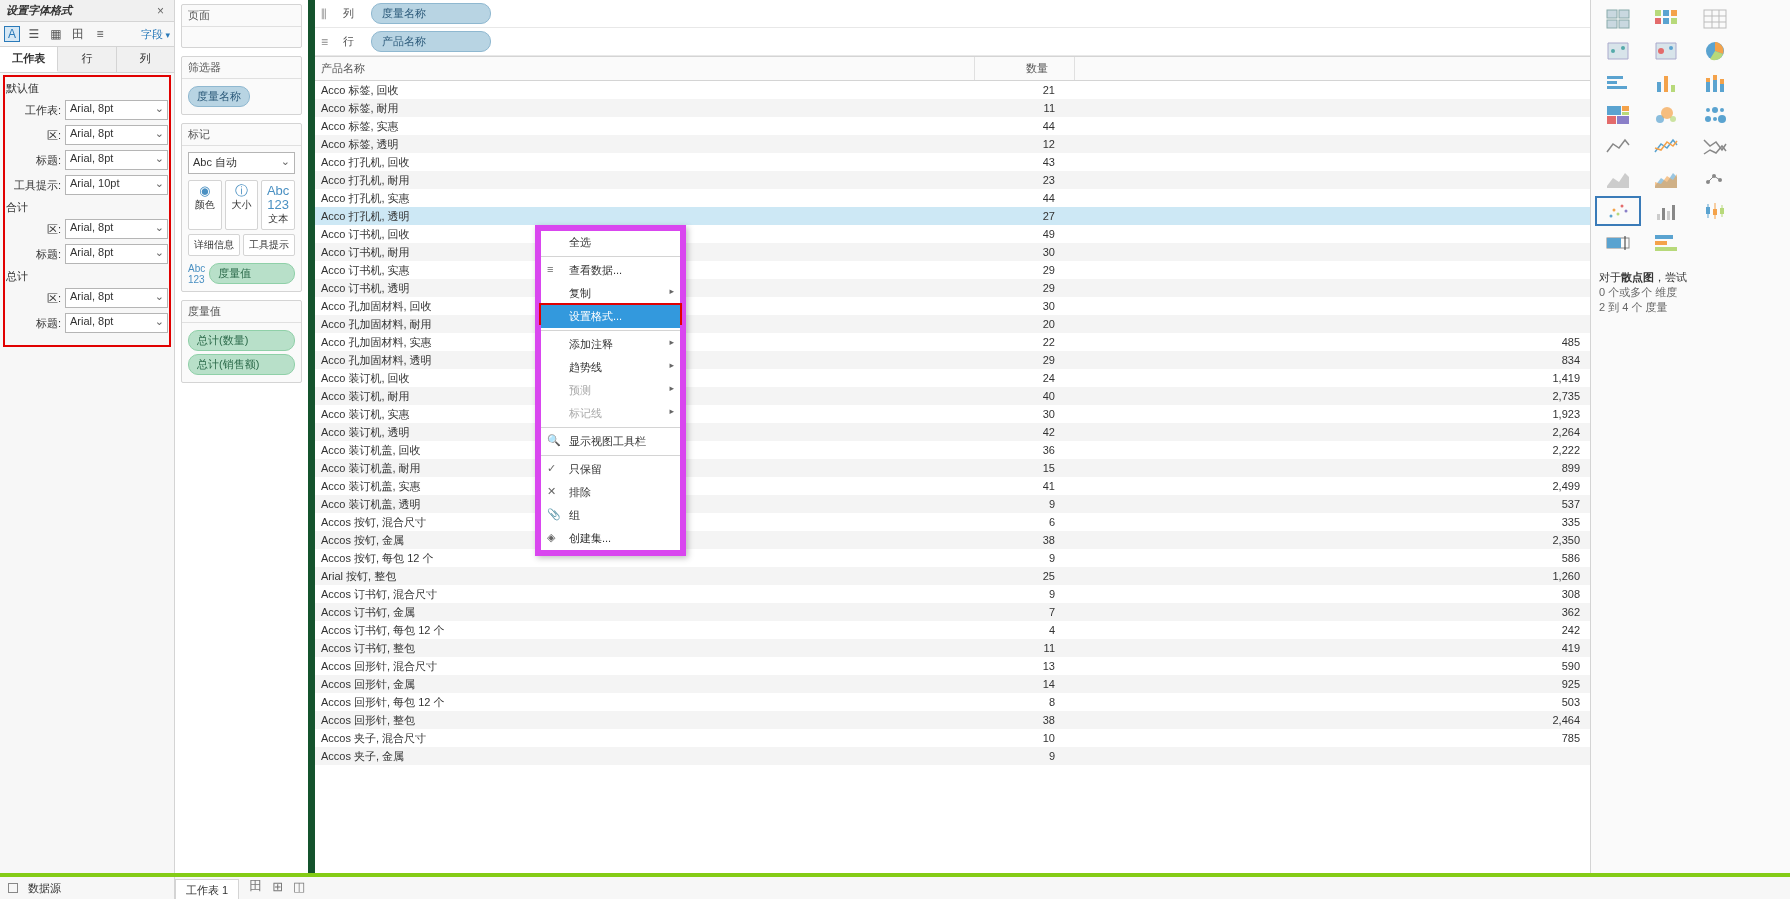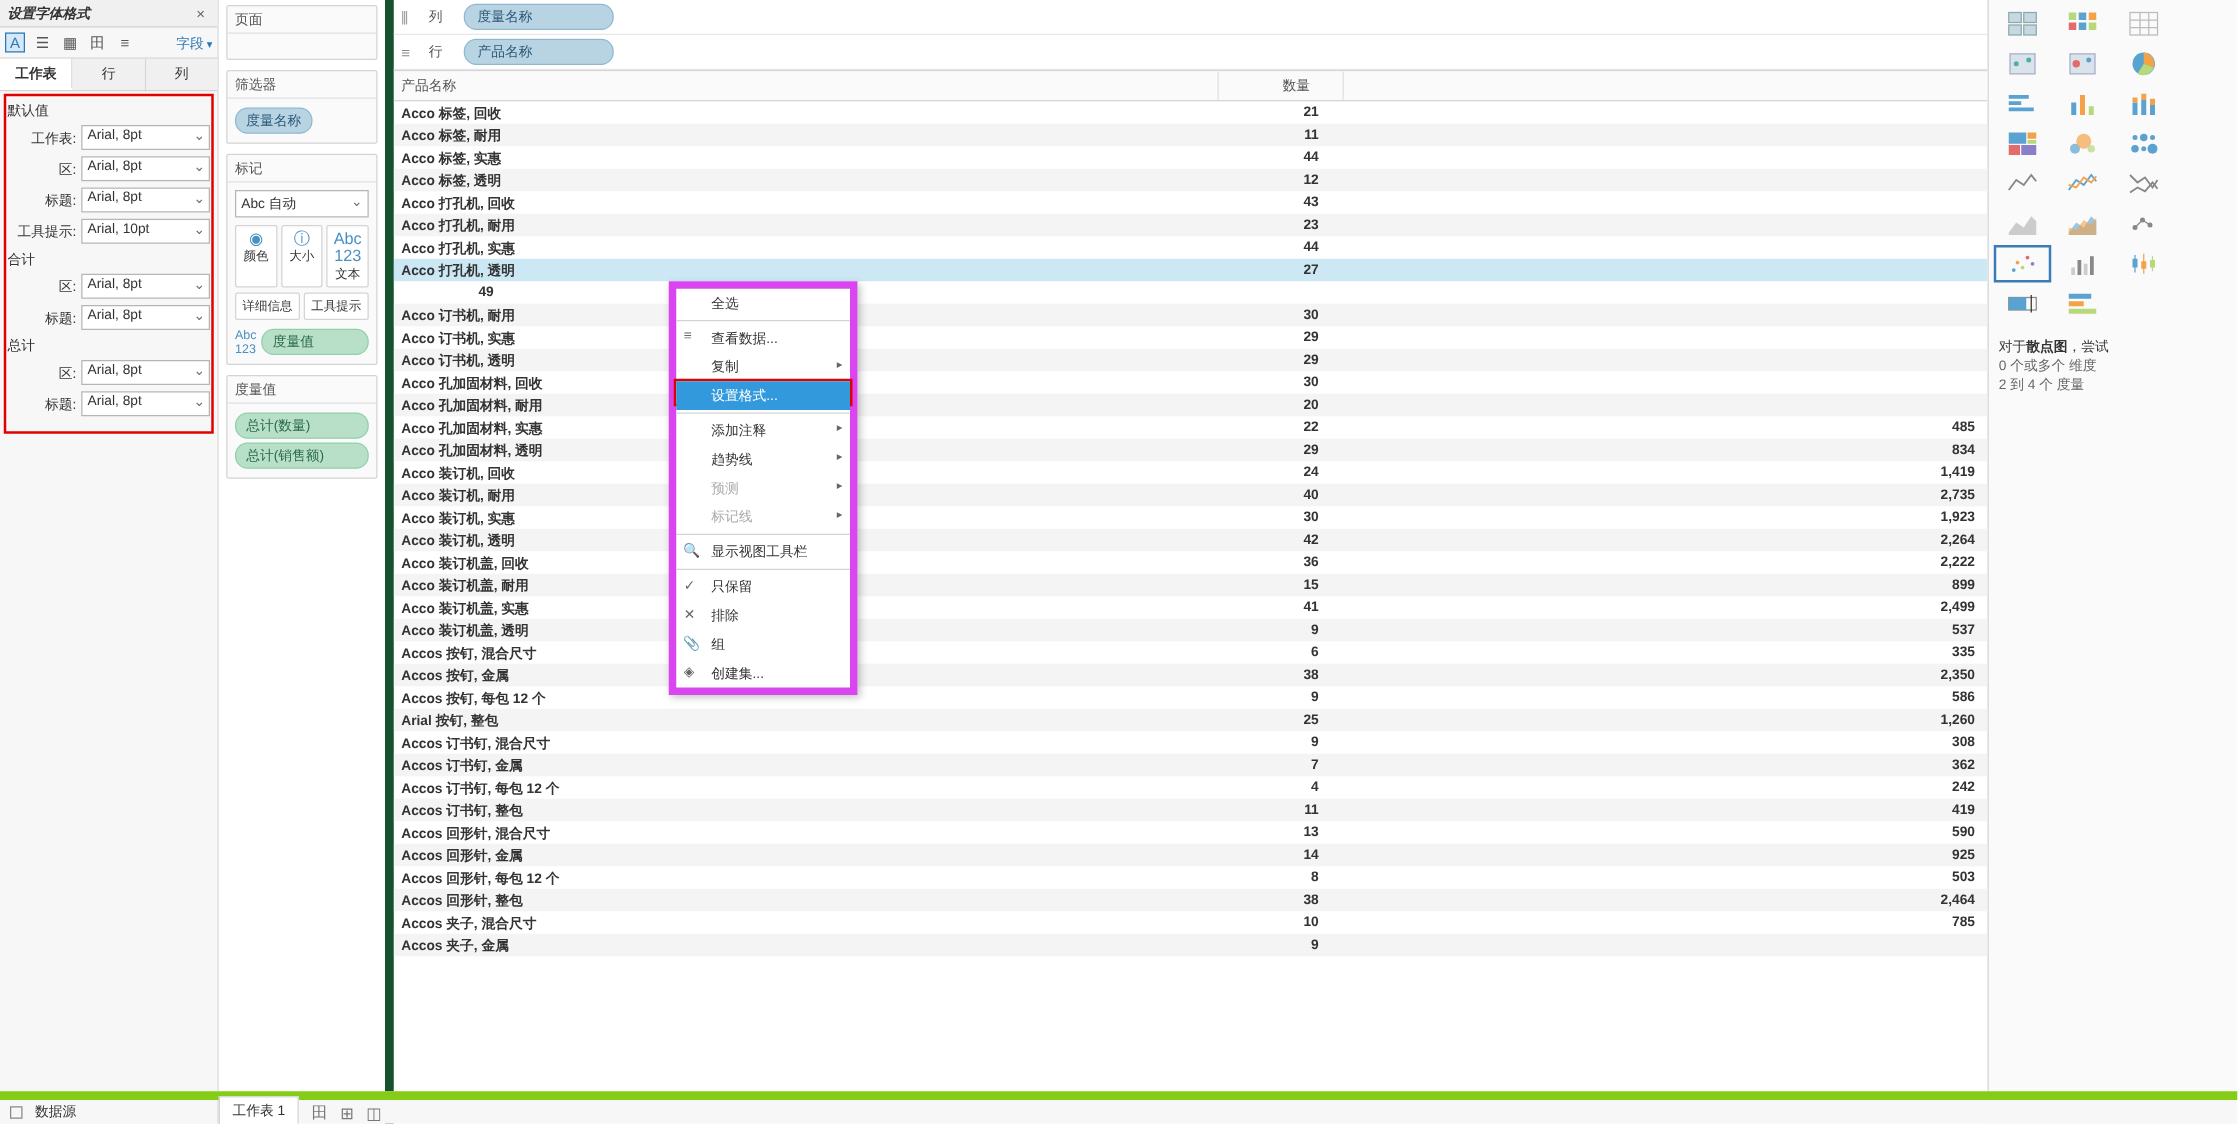--- a/index.html
+++ b/index.html
@@ -53,21 +53,21 @@
 .cr-row { display:flex; align-items:center; padding:3px 6px; gap:8px; border-bottom:1px solid #e8e8e8; }
 .cr-icon { color:#888; font-size:12px; width:14px; }
 .cr-label { color:#555; font-size:11px; width:20px; }
 .cr-pill { border-radius:10px; padding:2px 10px; font-size:11px; background:#b8d4e3; color:#2c5a7a; border:1px solid #8fb8d0; min-width:120px; }
 .table-area { flex:1; overflow:auto; position:relative; }
 .thead { display:flex; border-bottom:1px solid #d4d4d4; background:#fafafa; position:sticky; top:0; }
 .th { padding:4px 6px; font-size:11px; color:#555; }
 .th-name { flex:0 0 660px; border-right:1px solid #e0e0e0; }
 .th-qty { flex:0 0 100px; text-align:right; padding-right:26px; border-right:1px solid #e0e0e0; }
 .th-bar { flex:1; }
-.trow { display:flex; align-items:center; height:18px; font-size:11px;font-weight:bold; }
+.trow { display:flex; align-items:center; height:18px; font-size:11px; }
 .trow:nth-child(even) { background:#f4f4f4; }
 .trow.highlighted { background:#cde8f5 !important; }
 .td-name { flex:0 0 660px; padding-left:6px; color:#333; white-space:nowrap; overflow:hidden; text-overflow:ellipsis; }
 .td-qty { flex:0 0 100px; text-align:right; padding-right:20px; font-family:Arial; }
 .td-bar { flex:1; text-align:right; padding-right:10px; font-family:Arial; color:#333; }
 
 
 .ctx-menu { position:absolute; left:535px; top:225px; width:151px; background:#fff; border:6px solid #d946ef; box-shadow:2px 2px 6px rgba(0,0,0,0.25); z-index:100; }
 .ctx-item { padding:4px 8px 4px 28px; font-size:11px; cursor:pointer; position:relative; }
 .ctx-item.highlighted { background:#3399dd; color:#fff; }
@@ -81,21 +81,21 @@
 .showme-panel { width: 200px; border-left:1px solid #d4d4d4; background:#fafafa; padding:4px; }
 .sm-grid { display:grid; grid-template-columns:repeat(4,1fr); gap:2px; }
 .sm-cell { height:30px; border:1px solid transparent; display:flex; align-items:center; justify-content:center; cursor:pointer; }
 .sm-cell.selected { border:2px solid #3a7bb8; }
 .sm-svg { width:26px; height:22px; }
 .sm-hint { margin-top:8px; padding:4px; font-size:11px; text-align:left; }
 .sm-hint b { color:#333; }
 .sm-hint-line { color:#666; }
 
 
-.bottom-bar { position:absolute; left:0; right:0; bottom:0; height:26px; border-top:7px solid #84cc16; background:#f7f7f7; display:flex; align-items:flex-end; }
+.bottom-bar { position:absolute; left:0; right:0; bottom:0; height:26px; border-top:4px solid #84cc16; background:#f7f7f7; display:flex; align-items:flex-start; }
 .bb-left { width:175px; border-right:1px solid #d4d4d4; display:flex; align-items:center; gap:6px; padding-left:8px; height:100%; }
 .bb-tab { padding:3px 10px; border:1px solid #d4d4d4; border-bottom:none; background:#fff; margin-top:2px; cursor:pointer; font-size:11px; }
 .bb-icons { display:flex; gap:10px; padding-left:10px; align-items:center; }
 .bb-ico { font-size:13px; color:#777; cursor:pointer; }
 .checkbox-sq { width:10px; height:10px; border:1px solid #888; display:inline-block; margin-right:4px; }
 </style>
 </head>
 <body>
 
 <div class="app">
@@ -256,20 +256,21 @@
             <div class="td-name">Acco 打孔机, 实惠</div>
             <div class="td-qty">44</div>
             <div class="td-bar"></div>
           </div>
           <div class="trow highlighted">
             <div class="td-name">Acco 打孔机, 透明</div>
             <div class="td-qty">27</div>
             <div class="td-bar"></div>
           </div>
           <div class="trow">
+            <div class="td-name">Acco 订书机, 回收</div>
             <div class="td-qty">49</div>
             <div class="td-bar"></div>
           </div>
           <div class="trow">
             <div class="td-name">Acco 订书机, 耐用</div>
             <div class="td-qty">30</div>
             <div class="td-bar"></div>
           </div>
           <div class="trow">
             <div class="td-name">Acco 订书机, 实惠</div>

